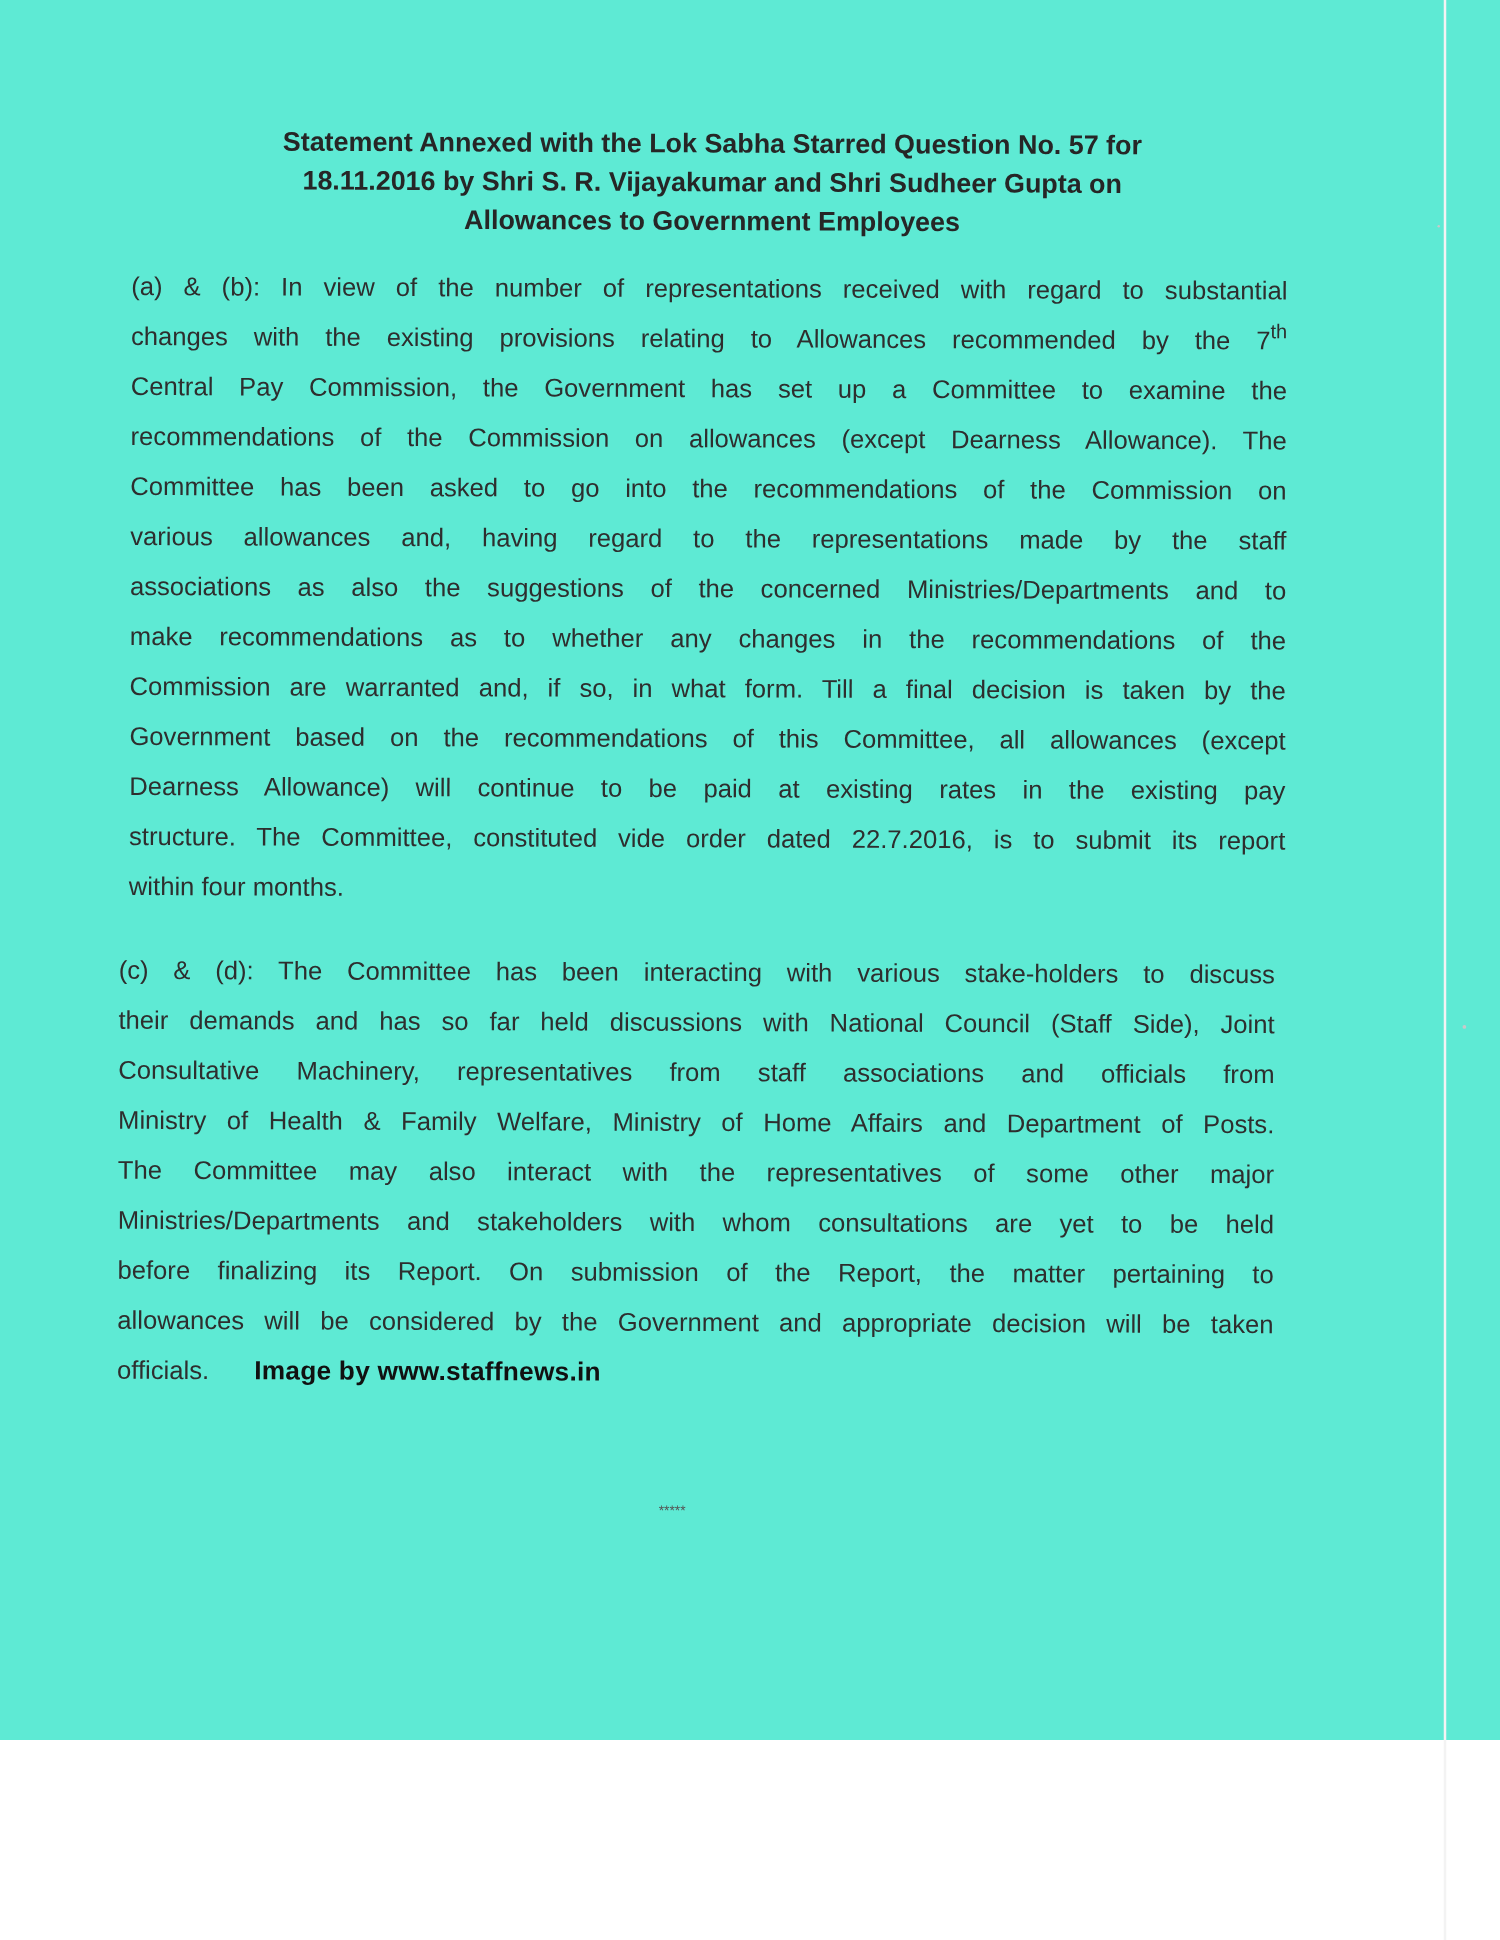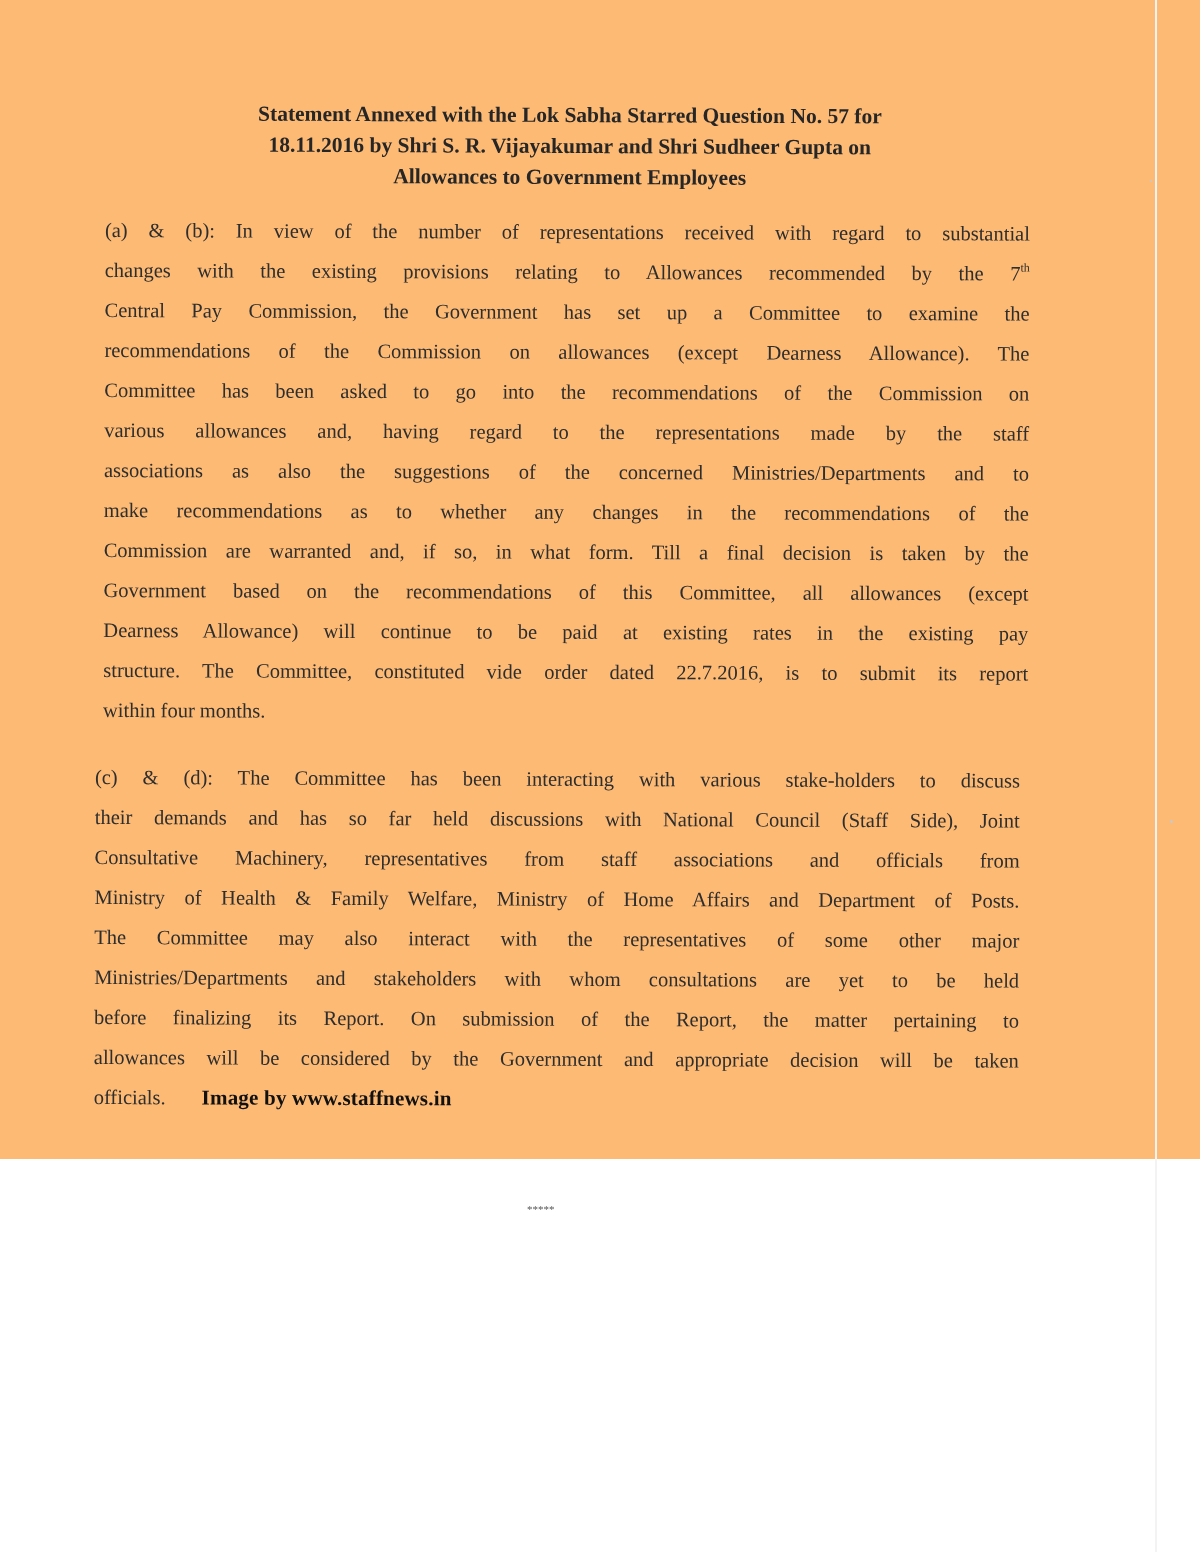--- a/index.html
+++ b/index.html
@@ -12,23 +12,22 @@
     height: 1552px;
     position: relative;
     overflow: hidden;
     font-family: "Liberation Sans", sans-serif;
     color: #2b2b2b;
   }
   .page {
     position: absolute;
     left: 0; top: 0;
     width: 1200px;
-    height: 1159px;
-    background: #fdba74;
-    font-family: Liberation Serif, serif;
+    height: 1392px;
+    background: #5eead4;
   }
   .edge-line {
     position: absolute;
     left: 1155px;
     top: 0;
     width: 2px;
     height: 1552px;
     background: #f3f3f3;
   }
   .title-block {
@@ -70,21 +69,21 @@
     left: 105px;
     top: 210px;
     transform: rotate(0.22deg);
   }
   #para-cd {
     left: 95px;
     top: 757px;
     transform: rotate(0.22deg);
   }
   sup {
-    font-size: 12px;
+    font-size: 16px;
     line-height: 0;
     vertical-align: 9px;
   }
   .watermark {
     font-weight: bold;
     color: #111111;
     font-size: 21px;
     margin-left: 36px;
     letter-spacing: 0.2px;
   }

